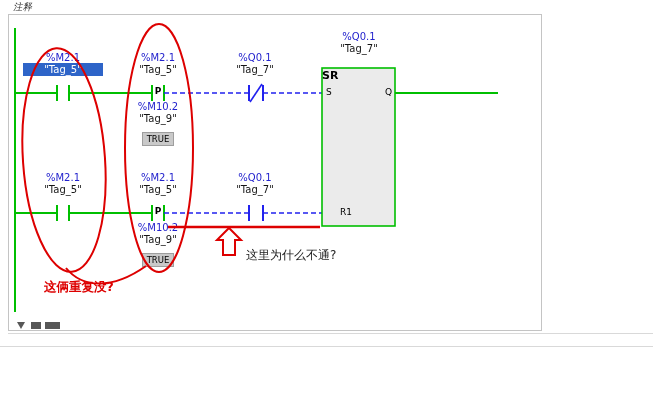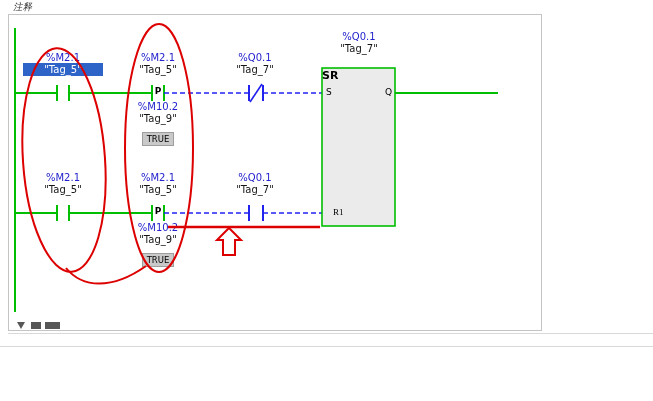--- a/index.html
+++ b/index.html
@@ -100,21 +100,21 @@
     <span class="badge">TRUE</span>
   </div>
 
   <div class="lbl addr" style="left:215px;top:52px;">%Q0.1</div>
   <div class="lbl tagname" style="left:215px;top:64px;">"Tag_7"</div>
 
   <div class="lbl addr" style="left:319px;top:31px;">%Q0.1</div>
   <div class="lbl tagname" style="left:319px;top:43px;">"Tag_7"</div>
   <div class="blocktitle">SR</div>
   <div class="pin" style="left:326px;top:87px;">S</div>
-  <div class="pin" style="left:333px;top:207px;font-family:Liberation Serif, serif;">R1</div>
+  <div class="pin" style="left:340px;top:207px;">R1</div>
   <div class="pin" style="left:378px;top:87px;width:14px;text-align:right;">Q</div>
 
   <div class="lbl addr" style="left:23px;top:172px;">%M2.1</div>
   <div class="lbl tagname" style="left:23px;top:184px;">"Tag_5"</div>
 
   <div class="lbl addr" style="left:118px;top:172px;">%M2.1</div>
   <div class="lbl tagname" style="left:118px;top:184px;">"Tag_5"</div>
   <div class="pchar" style="left:152px;top:206px;">P</div>
   <div class="lbl addr" style="left:118px;top:222px;">%M10.2</div>
   <div class="lbl tagname" style="left:118px;top:234px;">"Tag_9"</div>
@@ -126,17 +126,19 @@
   <div class="lbl tagname" style="left:215px;top:184px;">"Tag_7"</div>
 
   <svg class="layer overlay">
     <ellipse cx="64" cy="160" rx="41" ry="112" fill="none" stroke="#dd0000" stroke-width="2" transform="rotate(-4 64 160)"></ellipse>
     <ellipse cx="159" cy="148" rx="34" ry="124" fill="none" stroke="#dd0000" stroke-width="2"></ellipse>
     <path d="M 66 268 C 82 288, 112 290, 146 266" fill="none" stroke="#dd0000" stroke-width="2"></path>
     <line x1="168" y1="227" x2="320" y2="227" stroke="#dd0000" stroke-width="2.5"></line>
     <polygon points="229,228 241,240 235,240 235,255 223,255 223,240 217,240" fill="#ffffff" stroke="#dd0000" stroke-width="2"></polygon>
   </svg>
 
+  <div class="redtext">这俩重复没?</div>
+  <div class="blacktext">这里为什么不通?</div>
 
   <div class="divider" style="left:8px;top:333px;width:645px;"></div>
   <div class="divider" style="left:0px;top:346px;width:653px;"></div>
 
 </div>
 
 </body></html>

